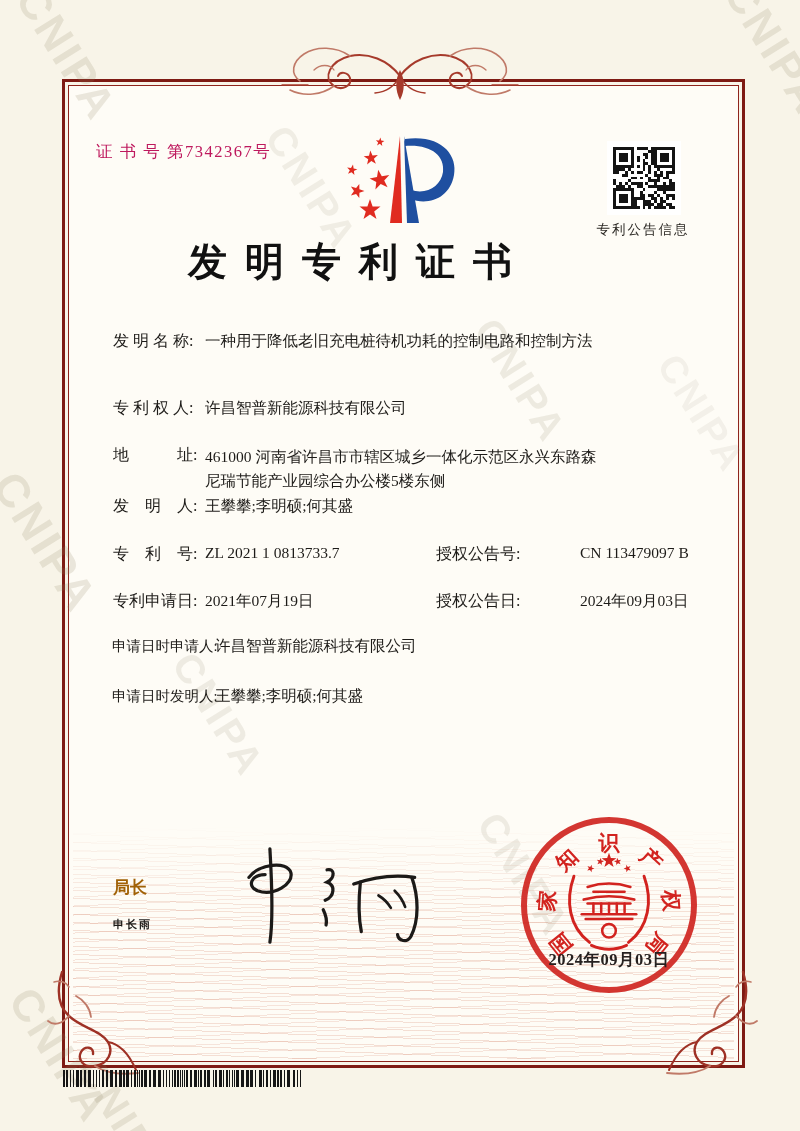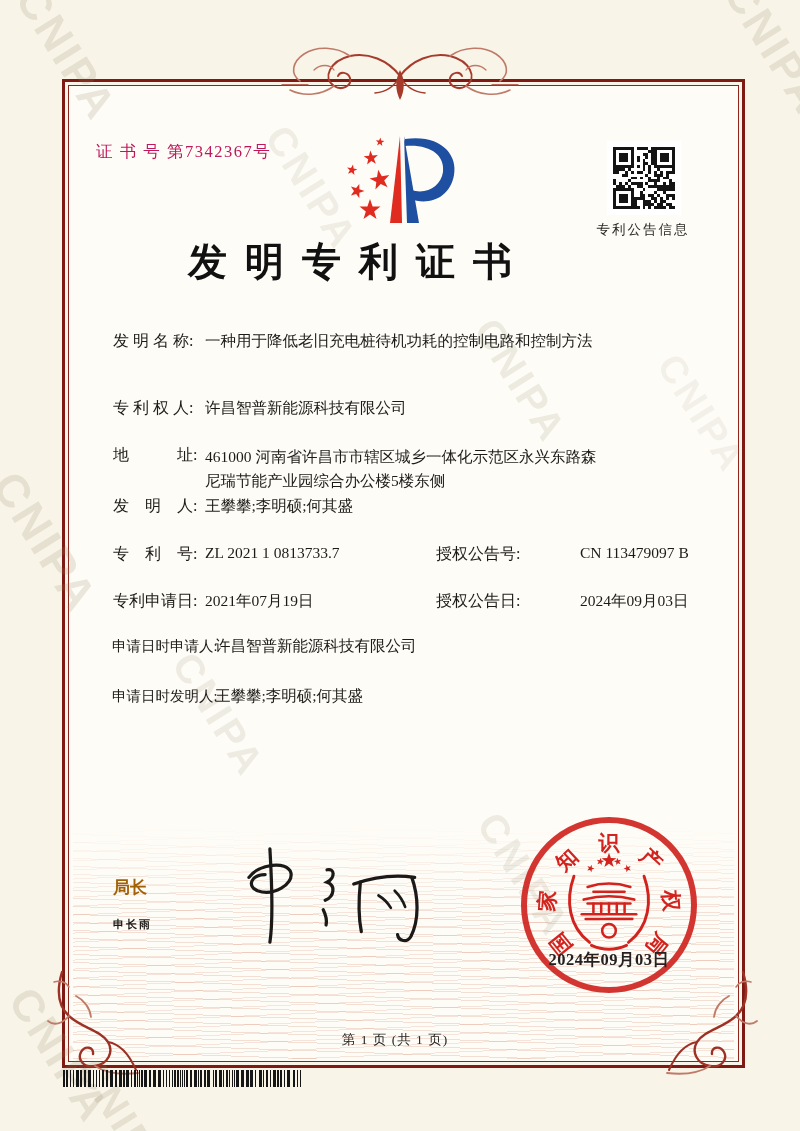--- a/index.html
+++ b/index.html
@@ -681,21 +681,20 @@
           <path d="M26,74 H74"></path>
           <circle cx="50" cy="86" r="7"></circle>
           <path d="M14,30 C5,55 9,82 30,98" stroke-width="3"></path>
           <path d="M86,30 C95,55 91,82 70,98" stroke-width="3"></path>
           <path d="M32,101 Q50,109 68,101" stroke-width="3"></path>
         </g>
       </svg>
       <div class="seal-date">2024年09月03日</div>
     </div>
 
-    <div class="page-no">第 1 页 (共 1 页)</div>
   </div>
 
   <div class="barcode" id="barcode">
       <div style="width: 2px; margin-right: 1px;"></div>
       <div style="width: 2px; margin-right: 2px;"></div>
       <div style="width: 1px; margin-right: 2px;"></div>
       <div style="width: 1px; margin-right: 2px;"></div>
       <div style="width: 3px; margin-right: 1px;"></div>
       <div style="width: 2px; margin-right: 2px;"></div>
       <div style="width: 2px; margin-right: 2px;"></div>

